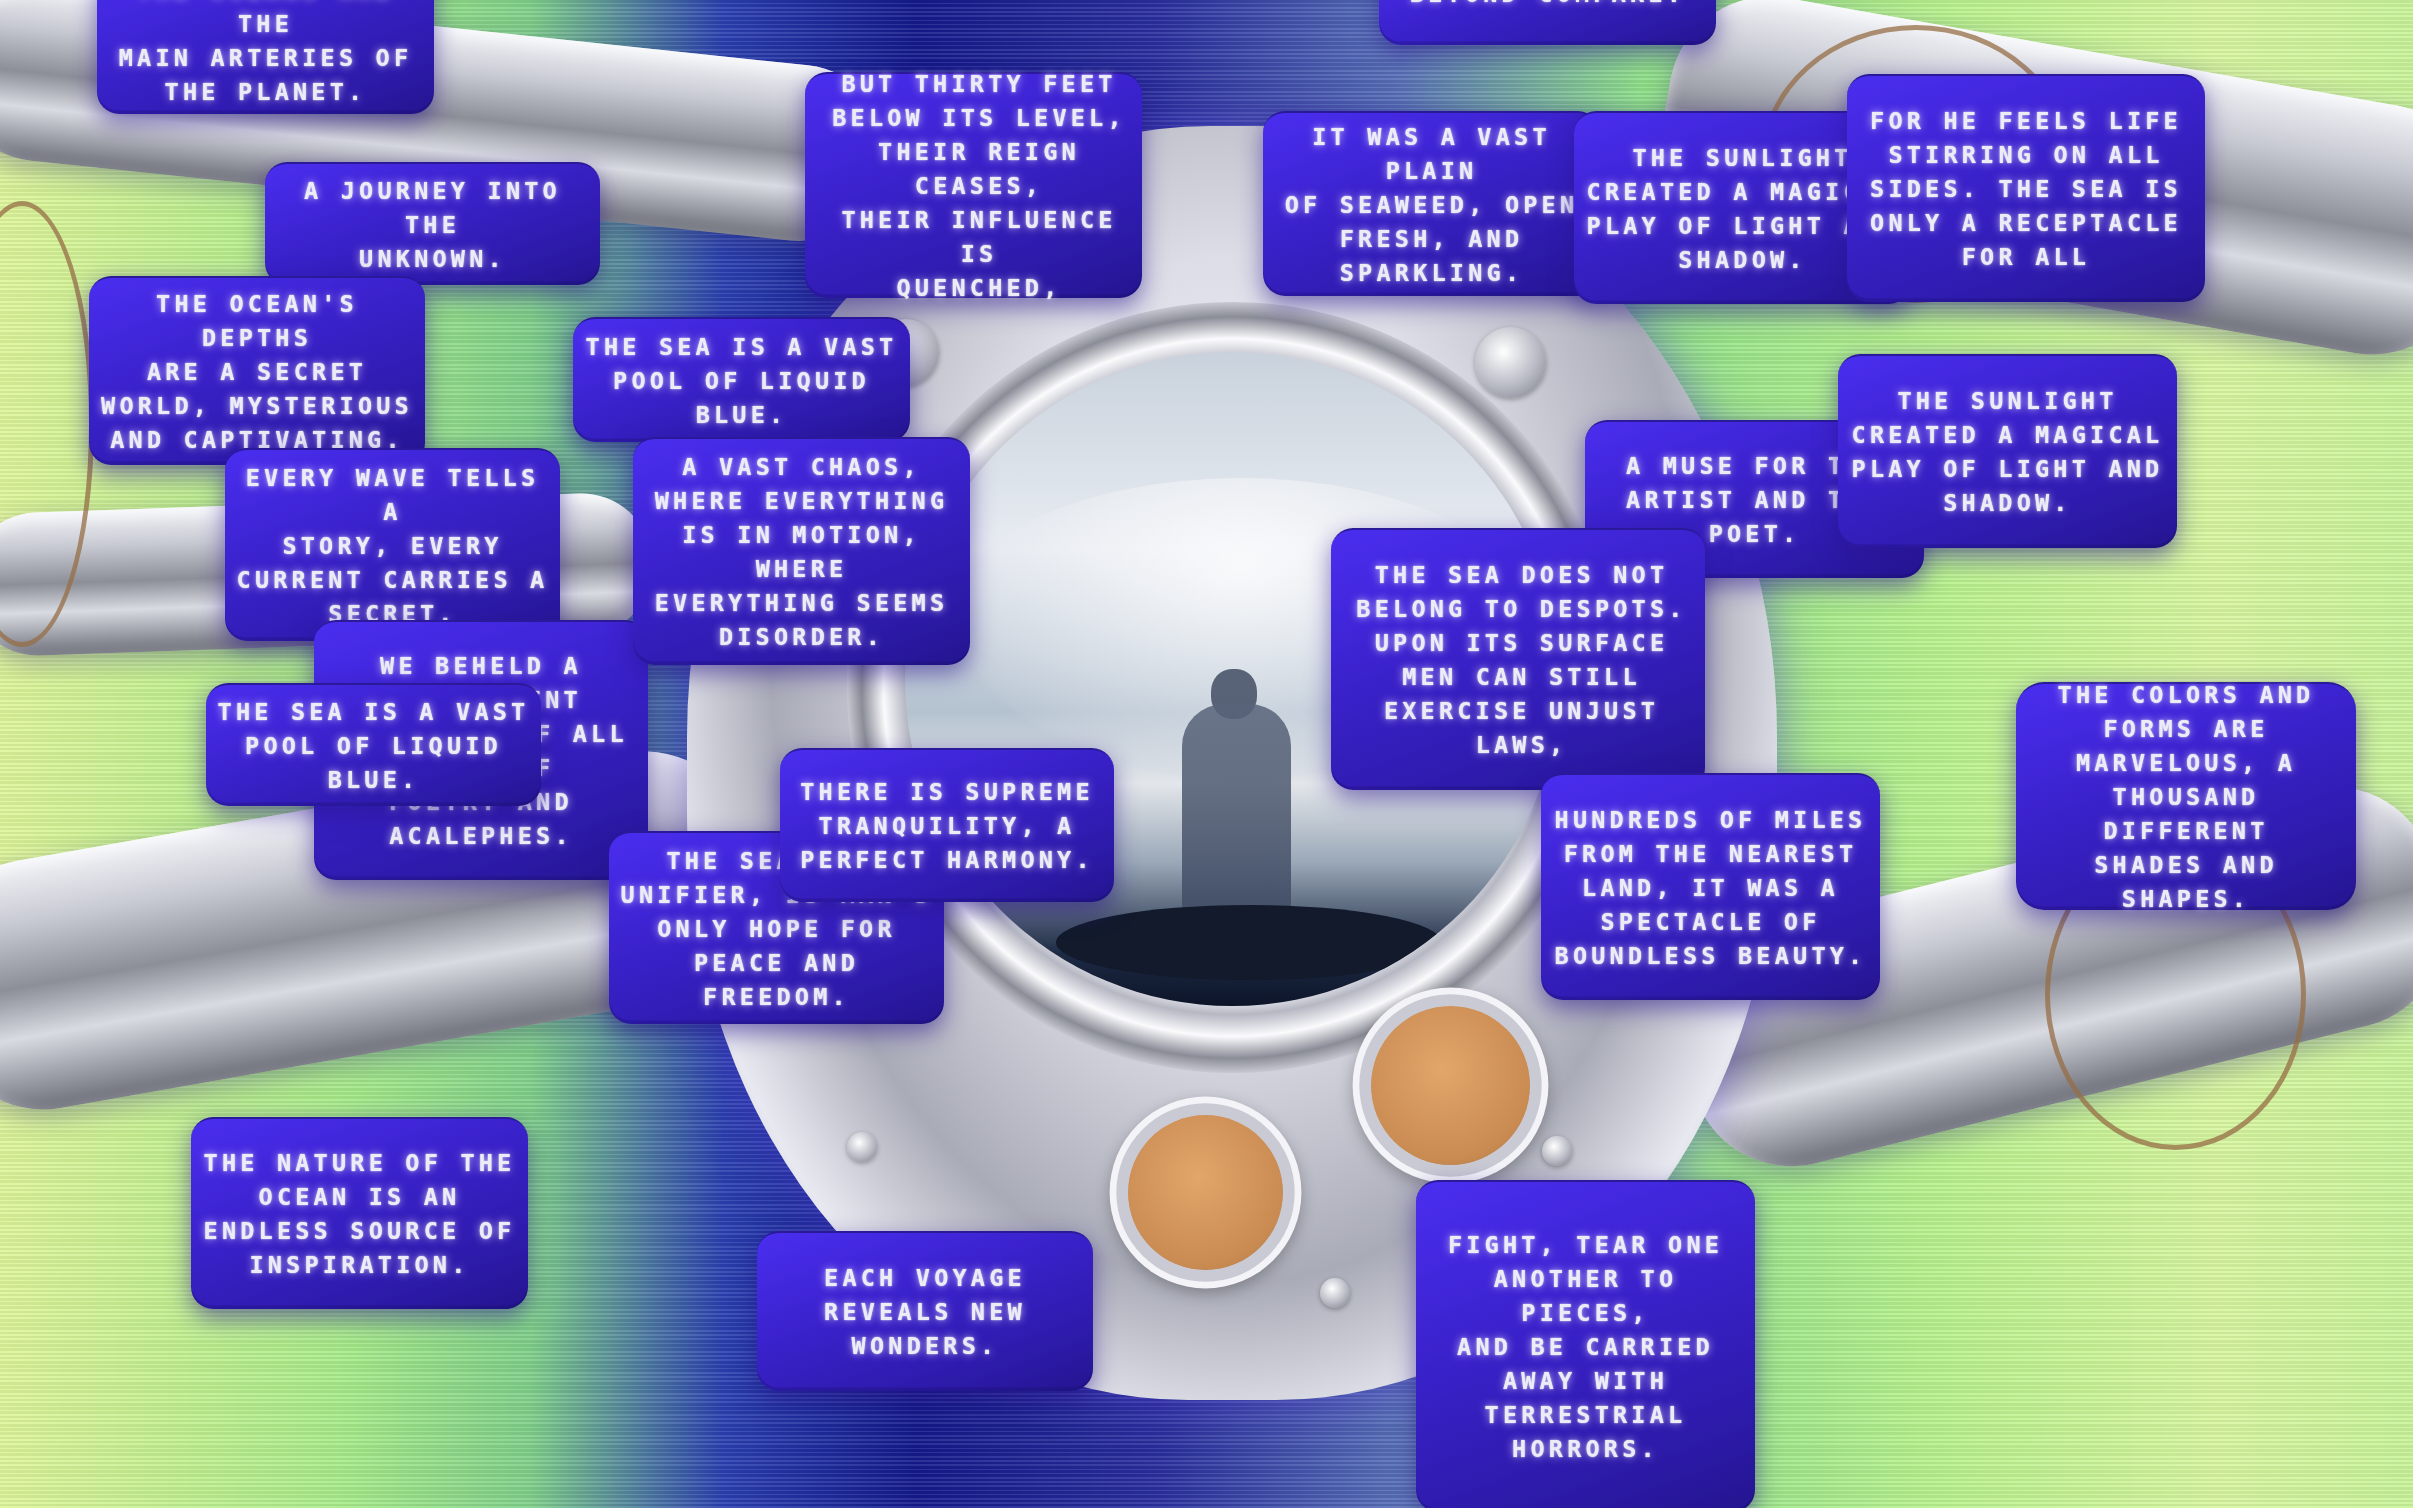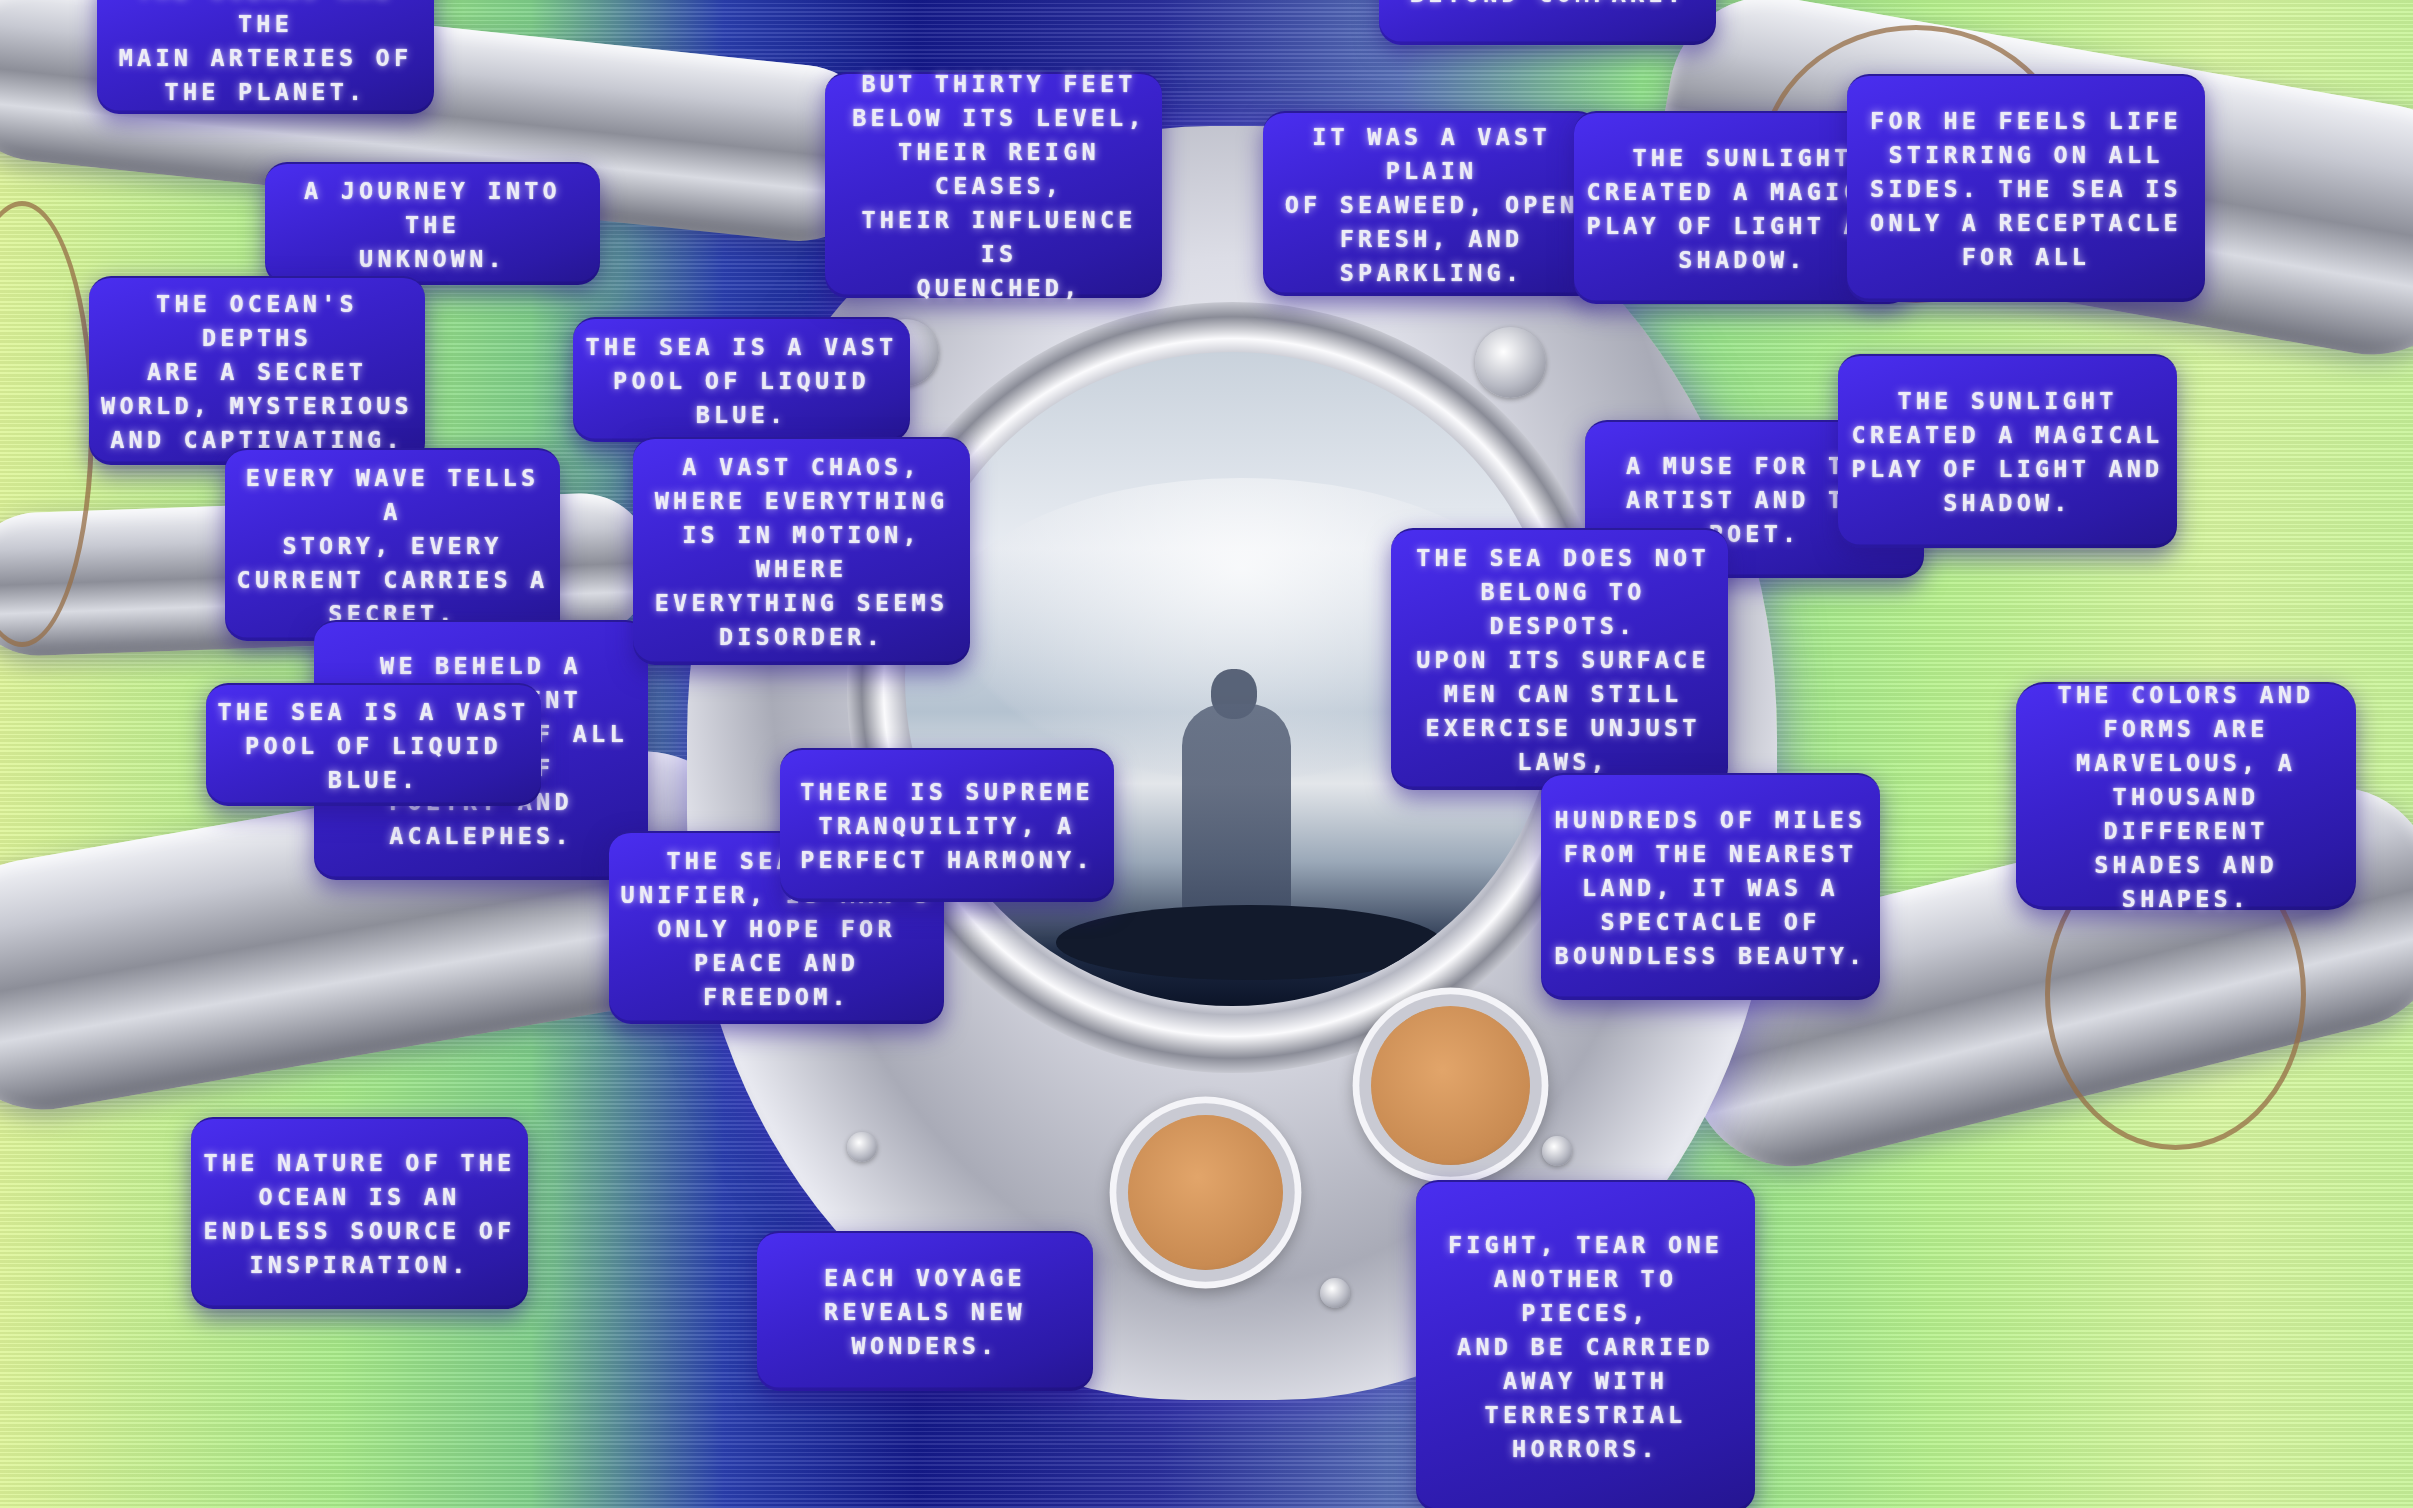--- a/index.html
+++ b/index.html
@@ -135,21 +135,21 @@
     <span class="card-text">The sea is a vast
 pool of liquid blue.</span>
   </div>
 <div class="card" style="left:633px; top:437px; width:337px; height:228px;">
     <span class="card-text">A vast chaos,
 where everything
 is in motion, where
 everything seems
 disorder.</span>
   </div>
-<div class="card" style="left:825px; top:72px; width:337px; height:226px;padding-left:16px;">
+<div class="card" style="left:805px; top:72px; width:337px; height:226px;padding-left:16px;">
     <span class="card-text">But thirty feet
 below its level,
 their reign ceases,
 their influence is
 quenched,</span>
   </div>
 <div class="card" style="left:1379px; top:-50px; width:337px; height:95px;">
     <span class="card-text" style="margin-top:-8.4px;">Beyond compare.</span>
   </div>
 <div class="card" style="left:1263px; top:111px; width:337px; height:185px;">
@@ -175,21 +175,21 @@
     <span class="card-text">A muse for the
 artist and the
 poet.</span>
   </div>
 <div class="card" style="left:1838px; top:354px; width:339px; height:194px;">
     <span class="card-text">The sunlight
 created a magical
 play of light and
 shadow.</span>
   </div>
-<div class="card" style="left:1391px; top:528px; width:337px; height:262px;padding-left:12px;">
+<div class="card" style="left:1331px; top:528px; width:374px; height:262px;padding-left:12px;">
     <span class="card-text">The sea does not
 belong to despots.
 Upon its surface
 men can still
 exercise unjust
 laws,</span>
   </div>
 <div class="card" style="left:1541px; top:773px; width:339px; height:227px;">
     <span class="card-text">Hundreds of miles
 from the nearest

